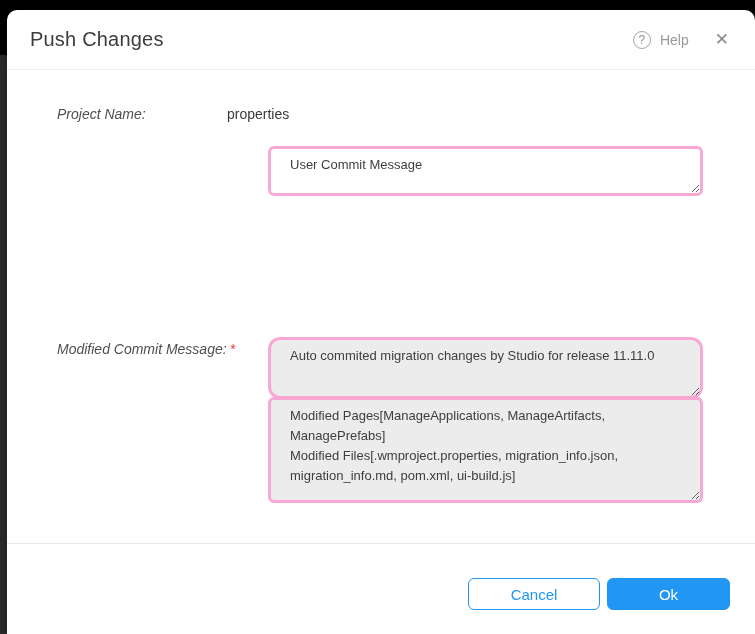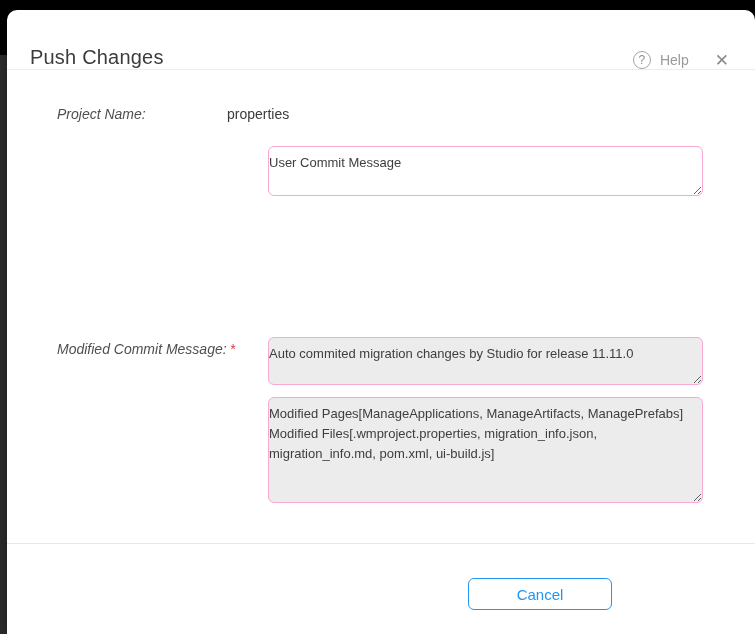--- a/index.html
+++ b/index.html
@@ -15,21 +15,21 @@
   }
   .dialog {
     position: absolute; left: 7px; top: 10px; right: 0; bottom: 0;
     background: #ffffff;
     border-radius: 10px 10px 0 0;
     box-shadow: 0 2px 14px rgba(0,0,0,0.35);
   }
   
   .dialog-header {
     position: absolute; top: 0; left: 0; right: 0; height: 60px;
-    display: flex; align-items: flex-end;
+    display: flex; align-items: center;
     padding: 0 26px 0 23px;
     border-bottom: 1px solid #ededed;
   }
   .dialog-title {
     font-size: 20px; color: #3c3c3c; letter-spacing: 0.2px;
   }
   .header-right {
     margin-left: auto; display: flex; align-items: center;
   }
   .help-link {
@@ -58,50 +58,50 @@
     position: absolute; left: 220px; top: 96px;
     font-size: 14px; color: #3a3a3a;
   }
   .row-commit-label { top: 145px; }
   .row-migration-label { top: 331px; }
   textarea {
     position: absolute; left: 261px;
     width: 435px;
     font-family: "Liberation Sans", sans-serif;
     font-size: 13px; line-height: 20px; color: #3e3e3e;
-    border: 1px solid #f9a8d4; border-radius: 6px;
-    padding: 6px 0;
+    border: 3px solid #f9a8d4; border-radius: 6px;
+    padding: 6px 19px;
     background: #ffffff;
     resize: both;
     outline: none;
     overflow: hidden;
   }
   textarea.readonly {
     background: #ececec;
     color: #3e3e3e;
   }
   .ta-commit    { top: 136px; height: 50px; }
   .ta-summary1  { top: 195px; height: 105px; }
-  .ta-migration { top: 327px; height: 48px; }
+  .ta-migration { top: 327px; height: 62px; border-radius: 12px; }
   .ta-summary2  { top: 387px; height: 106px; }
   
   .footer-divider {
     position: absolute; left: 0; right: 0; top: 533px; height: 1px;
     background: #e8e8e8;
   }
   .btn {
     position: absolute; top: 568px; height: 32px;
     border-radius: 6px;
     font-family: "Liberation Sans", sans-serif;
     font-size: 15px;
     cursor: pointer;
     display: inline-flex; align-items: center; justify-content: center;
   }
   .btn-cancel {
-    left: 461px; width: 144px;
+    left: 461px; width: 132px;
     background: #ffffff;
     border: 1px solid #2196f3;
     color: #2196f3;
   }
   .btn-ok {
     left: 600px; width: 123px;
     background: #2196f3;
     border: 1px solid #2196f3;
     color: #ffffff;
   }
@@ -136,14 +136,15 @@
     <span>Modified Commit Message:</span><span class="required-star">*</span>
   </div>
   <textarea class="ta-migration readonly" readonly="" spellcheck="false" style="">Auto commited migration changes by Studio for release 11.11.0</textarea>
 
   <textarea class="ta-summary2 readonly" readonly="" spellcheck="false" style="">Modified Pages[ManageApplications, ManageArtifacts, ManagePrefabs]
 Modified Files[.wmproject.properties, migration_info.json, migration_info.md, pom.xml, ui-build.js]</textarea>
 
   <div class="footer-divider"></div>
 
   <button class="btn btn-cancel">Cancel</button>
+  <button class="btn btn-ok">Ok</button>
 
 </div>
 
 </body></html>

